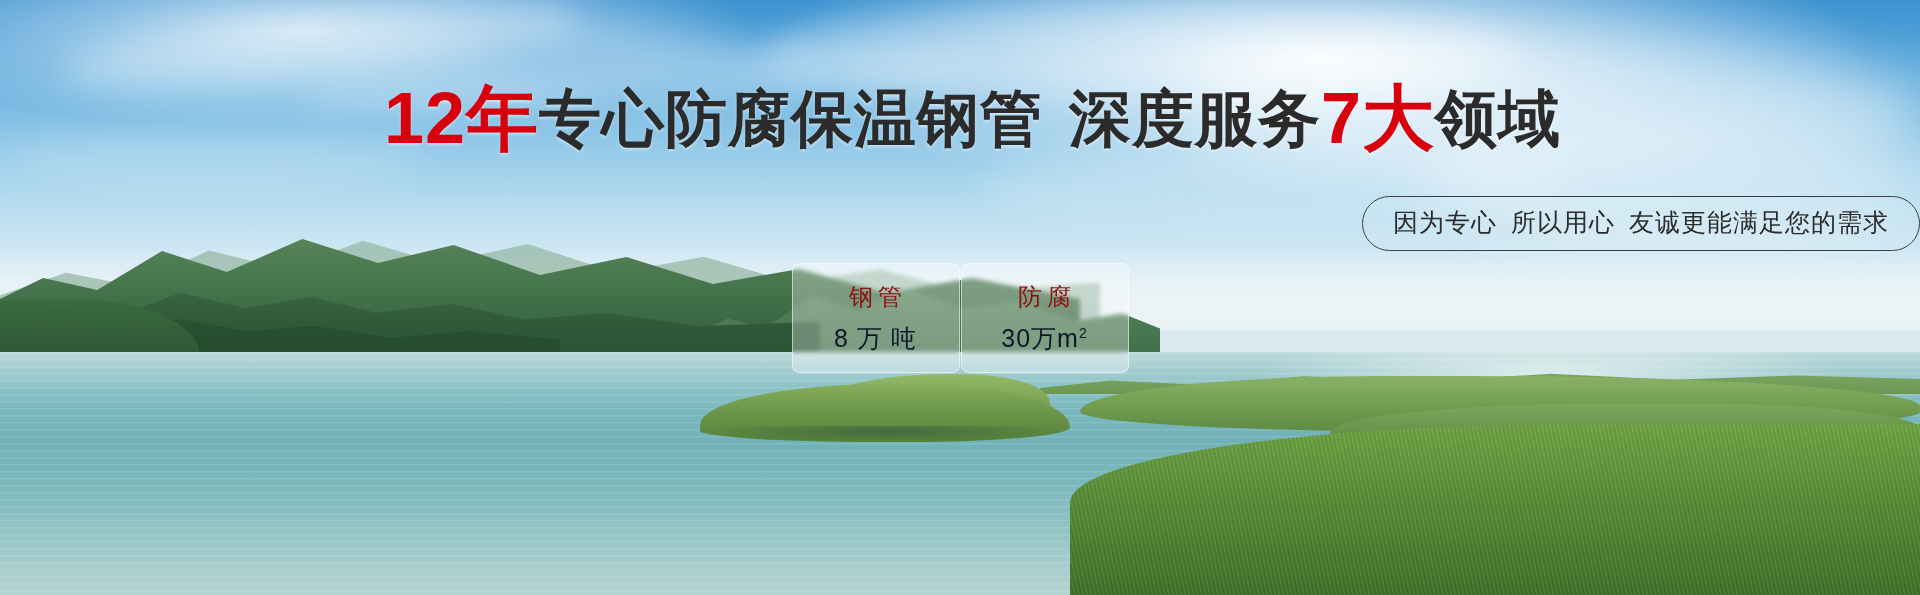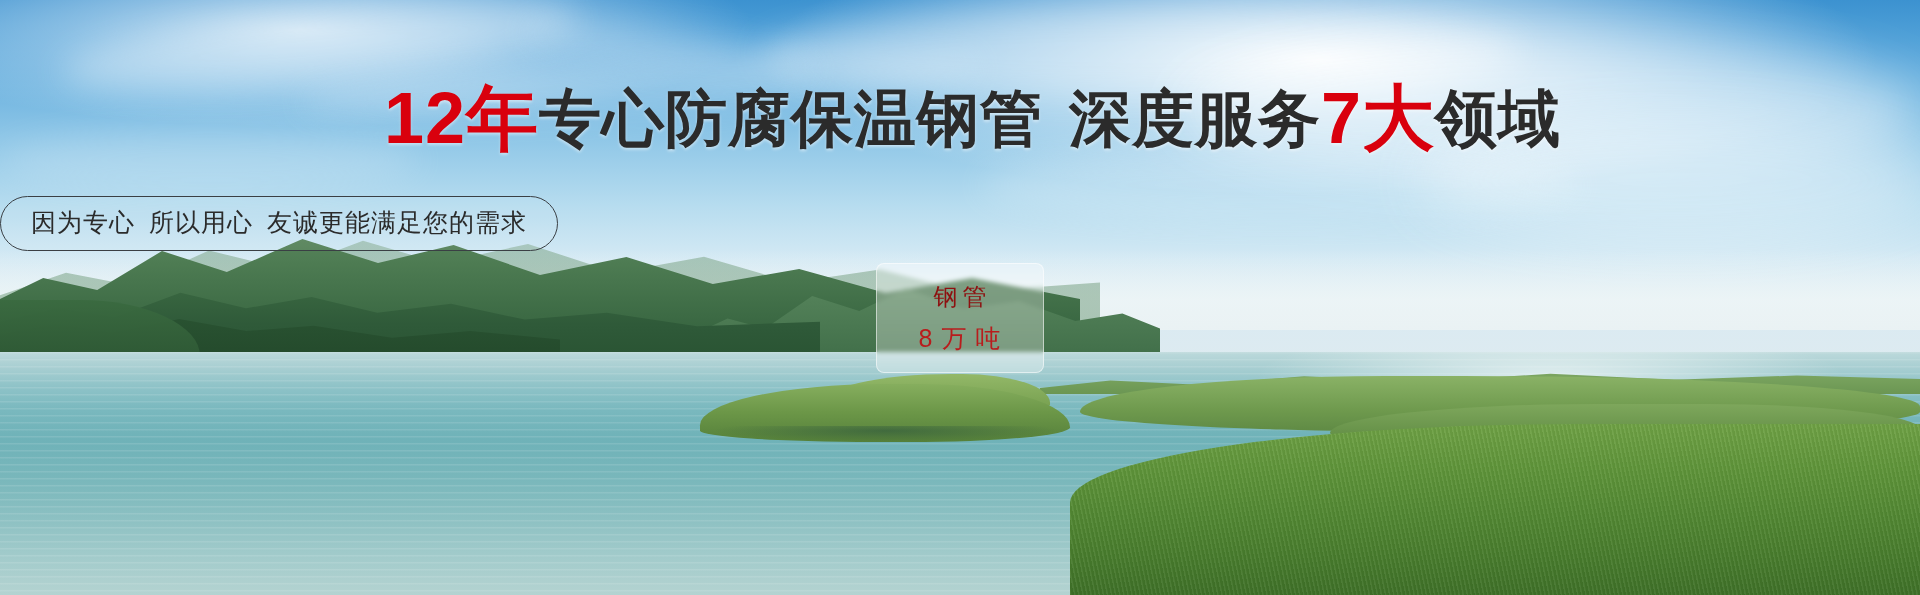--- a/index.html
+++ b/index.html
@@ -195,21 +195,21 @@
     font-size:72px;
     font-weight:bold;
     vertical-align:-3px;
   }
   .hl-dark { color:#2b2b2b; }
   .hl-gap { display:inline-block; width:26px; }
 
   .subtitle-wrap {
     position:absolute;
     left:0; top:196px; width:1920px;
-    display:flex; justify-content:flex-start;
+    display:flex; justify-content:flex-end;
   }
   .subtitle {
     border:1.5px solid #3a3f44;
     border-radius:28px;
     padding:9px 30px 11px;
     font-size:25px;
     color:#2b2b2b;
     letter-spacing:1px;
     white-space:nowrap;
     background:rgba(255,255,255,0.06);
@@ -233,21 +233,21 @@
   }
   .card-title {
     font-size:24px;
     color:#8e1010;
     letter-spacing:5px;
     text-indent:5px;
     font-weight:500;
   }
   .card-value {
     font-size:25px;
-    color:#b91c1c;
+    color:#0f172a;
     letter-spacing:1px;
     font-weight:500;
   }
   .card-value sup { font-size:14px; vertical-align:super; }
 </style>
 </head>
 <body>
 
 <div class="banner">
 
@@ -296,17 +296,21 @@
       </div>
     </div>
 
     <div class="cards">
 
       <div class="card">
         <div class="card-title">钢管</div>
         <div class="card-value"><span>8 万 吨</span></div>
       </div>
 
+      <div class="card">
+        <div class="card-title">防腐</div>
+        <div class="card-value"><span>30万m</span><sup>2</sup></div>
+      </div>
 
 
     </div>
   </div>
 </div>
 
 </body></html>

